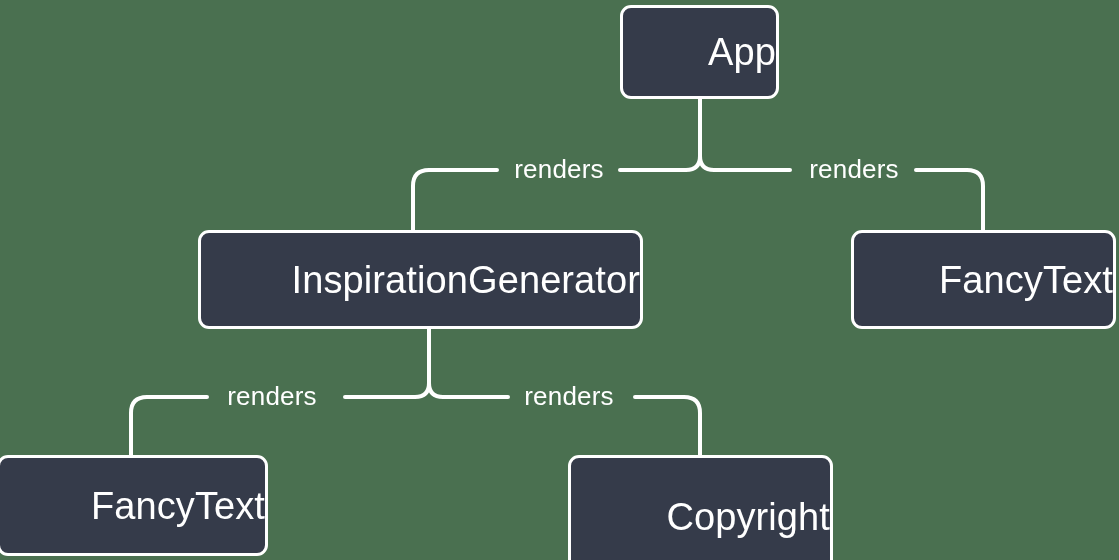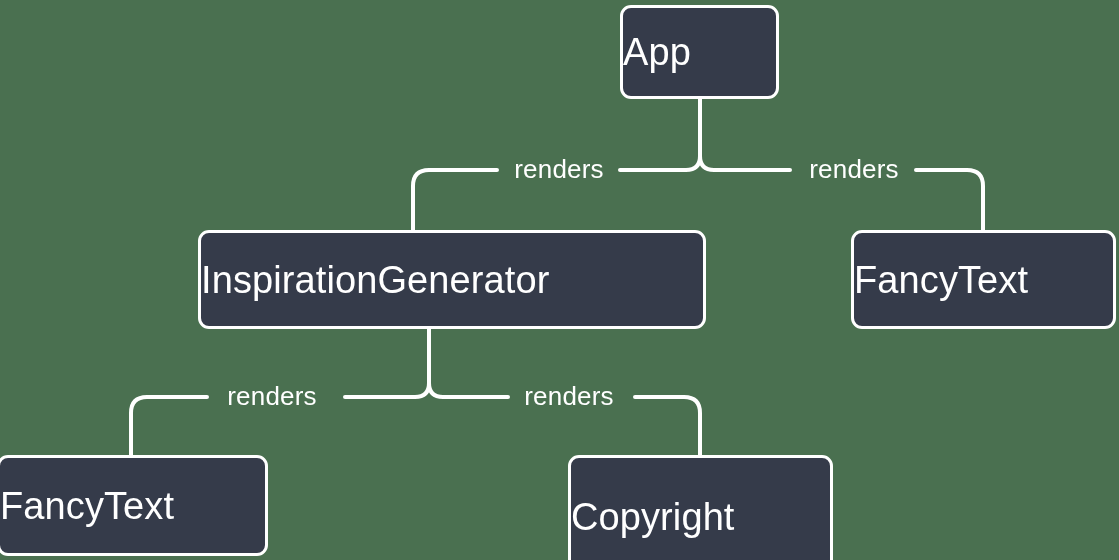--- a/index.html
+++ b/index.html
@@ -28,41 +28,41 @@
     pointer-events: none;
   }
   .node {
     position: absolute;
     box-sizing: border-box;
     background: #353b4a;
     border: 3px solid #ffffff;
     border-radius: 11px;
     display: flex;
     align-items: center;
-    justify-content: flex-start;
+    justify-content: flex-end;
     color: #ffffff;
     font-weight: 400;
     letter-spacing: 0.1px;
     white-space: nowrap;
   }
   .node-label {
     color: #ffffff;
     line-height: 1;
   }
   #node-app {
     left: 620px;
     top: 5px;
     width: 159px;
     height: 94px;
     font-size: 38px;
   }
   #node-inspiration {
     left: 198px;
     top: 230px;
-    width: 508px;
+    width: 445px;
     height: 99px;
     font-size: 38px;
   }
   #node-fancytext-right {
     left: 851px;
     top: 230px;
     width: 265px;
     height: 99px;
     font-size: 38px;
   }

